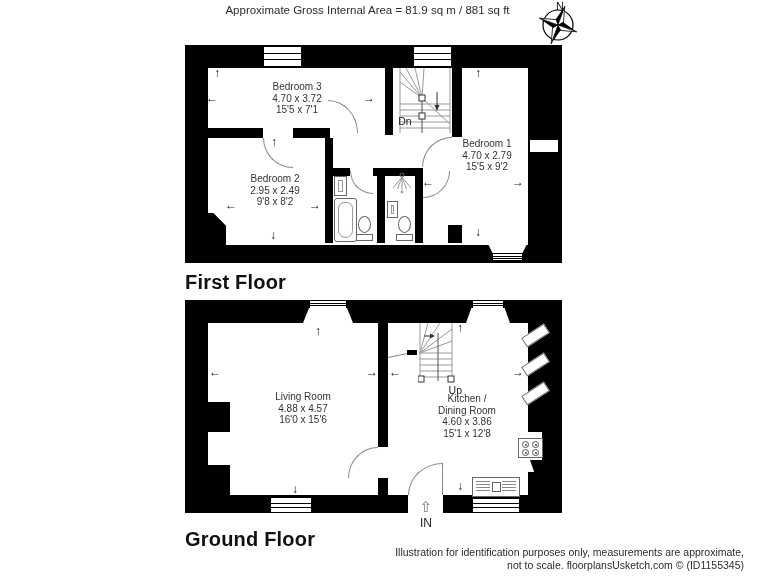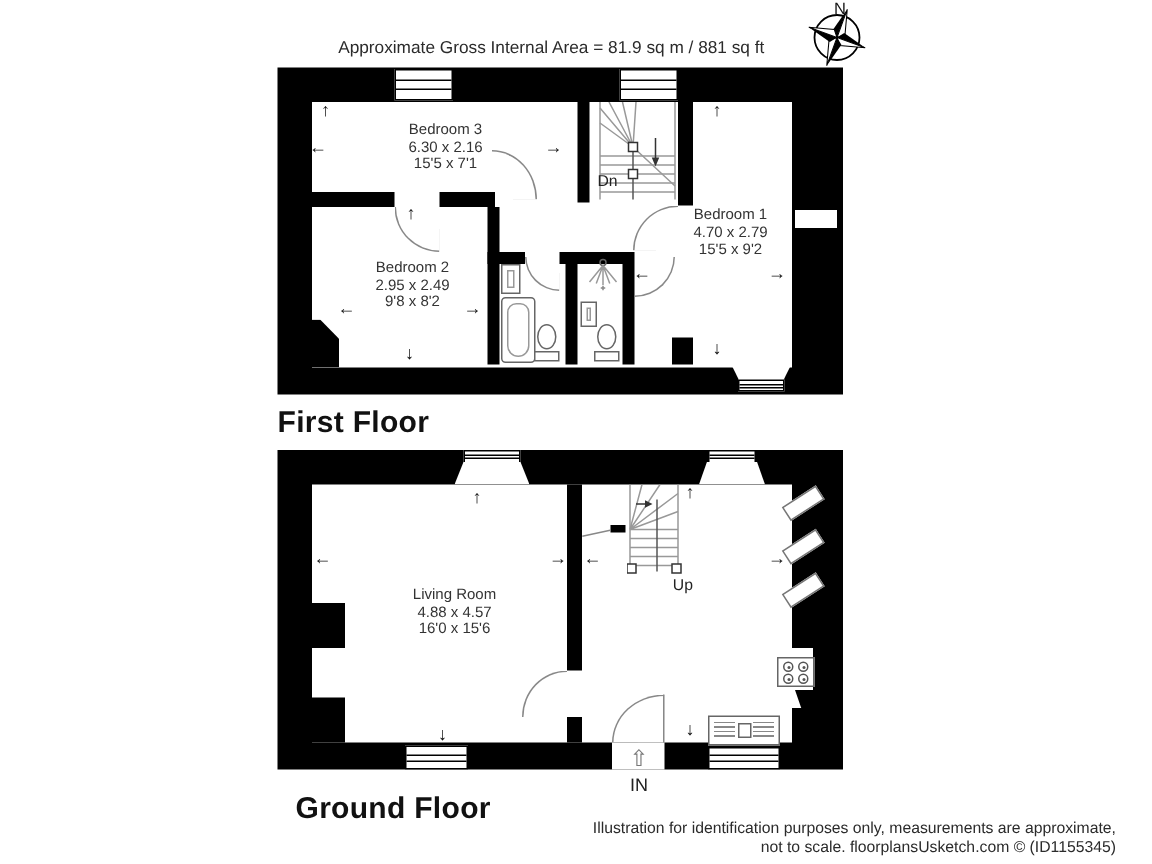--- a/index.html
+++ b/index.html
@@ -1,21 +1,21 @@
 <!DOCTYPE html>
 <html><head>
 <meta charset="utf-8">
 <style>
   html,body{margin:0;padding:0;background:#fff;}
   #stage{position:relative;width:768px;height:576px;background:#fff;overflow:hidden;
          font-family:"Liberation Sans","DejaVu Sans",sans-serif;color:#333;}
   .abs{position:absolute;}
   .wall{position:absolute;background:#000;}
   .white{position:absolute;background:#fff;}
-  .page-title{position:absolute;left:0;top:26px;width:735px;text-align:center;font-size:11.5px;color:#2b2b2b;}
+  .page-title{position:absolute;left:0;top:4px;width:735px;text-align:center;font-size:11.5px;color:#2b2b2b;}
   .north-label{position:absolute;font-size:11px;color:#111;}
   .floor-title{position:absolute;font-size:20px;font-weight:bold;color:#111;letter-spacing:.2px;}
   .footer-line{position:absolute;left:0;width:744px;text-align:right;font-size:10.5px;color:#2b2b2b;}
   .plan{position:absolute;}
   .room-label{position:absolute;text-align:center;font-size:10px;line-height:11.5px;color:#333;}
   .room-label span{display:block;}
   .small-label{position:absolute;text-align:center;font-size:10.5px;color:#222;}
   .window{position:absolute;background:#fff;border:1px solid #000;box-sizing:border-box;}
   .window::before,.window::after{content:"";position:absolute;left:0;right:0;border-top:1px solid #000;}
   .window::before{top:33%;} .window::after{top:63%;}
@@ -129,21 +129,21 @@
     <div class="fx" style="left:202px;top:156px;width:11px;height:17px;">
         <div class="in"></div>
       </div>
     <div class="toilet" style="left:211px;top:171px;width:18px;height:26px;">
         <div class="bowl"></div>
         <div class="tank"></div>
       </div>
 
     <div class="room-label" style="left:52px;top:36px;width:120px;">
       <span>Bedroom 3</span>
-        <span>6.30 x 2.16</span>
+        <span>4.70 x 3.72</span>
         <span>15'5 x 7'1</span>
     </div>
     <div class="room-label" style="left:252px;top:93px;width:100px;">
       <span>Bedroom 1</span>
         <span>4.70 x 2.79</span>
         <span>15'5 x 9'2</span>
     </div>
     <div class="room-label" style="left:40px;top:128px;width:100px;">
       <span>Bedroom 2</span>
         <span>2.95 x 2.49</span>
@@ -217,30 +217,36 @@
       <div class="board" style="left:3px;"></div>
       <div class="fx" style="left:19px;top:4px;width:9px;height:10px;"></div>
       <div class="board" style="right:3px;"></div>
     </div>
 
     <div class="room-label" style="left:58px;top:91px;width:120px;text-align:center;">
       <span>Living Room</span>
         <span>4.88 x 4.57</span>
         <span>16'0 x 15'6</span>
     </div>
+    <div class="room-label" style="left:232px;top:93px;width:100px;">
+      <span>Kitchen /</span>
+        <span>Dining Room</span>
+        <span>4.60 x 3.86</span>
+        <span>15'1 x 12'8</span>
+    </div>
 
     <span class="ar-big" style="left:241px;top:206px;">⇧</span>
     <div class="small-label" style="left:221px;top:216px;width:40px;font-size:12px;">IN</div>
 
     <span class="ar" style="left:133px;top:31px;">↑</span>
     <span class="ar" style="left:30px;top:72px;">←</span>
     <span class="ar" style="left:187px;top:72px;">→</span>
     <span class="ar" style="left:210px;top:72px;">←</span>
     <span class="ar" style="left:110px;top:189px;">↓</span>
     <span class="ar" style="left:275px;top:28px;">↑</span>
     <span class="ar" style="left:333px;top:72px;">→</span>
     <span class="ar" style="left:275px;top:186px;">↓</span>
   </div>
-  <div class="floor-title" style="left:185px;top:528px;margin-left:12px;">Ground Floor</div>
+  <div class="floor-title" style="left:185px;top:528px;">Ground Floor</div>
 
   <div class="footer-line" style="top:546px;">Illustration for identification purposes only, measurements are approximate,</div>
   <div class="footer-line" style="top:559px;">not to scale. floorplansUsketch.com © (ID1155345)</div>
 </div>
 
 </body></html>

